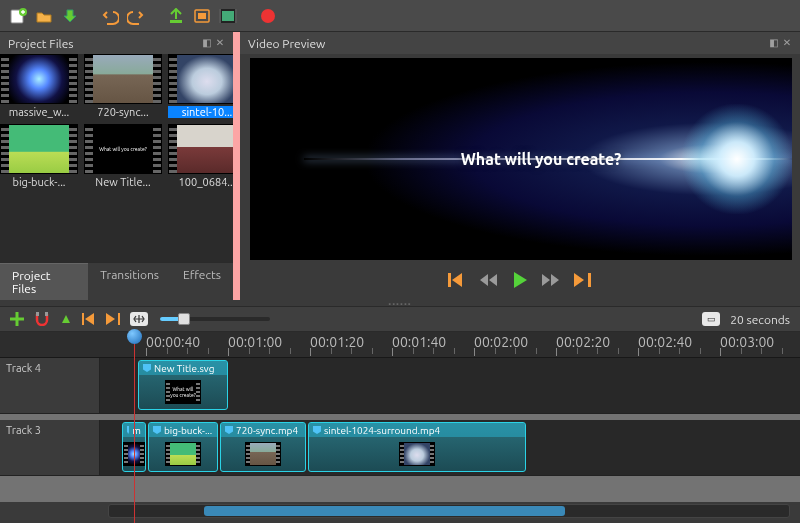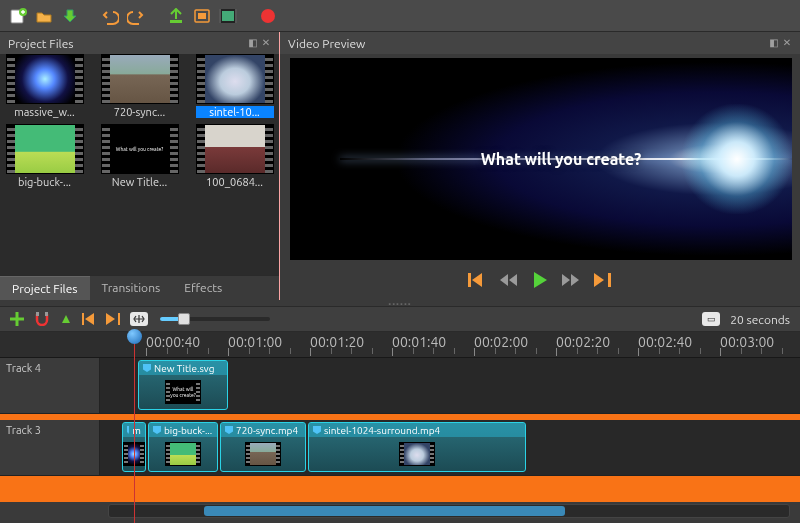--- a/index.html
+++ b/index.html
@@ -2,21 +2,21 @@
 <html><head>
 <meta charset="utf-8">
 <style>
 html,body{margin:0;padding:0;width:800px;height:523px;background:#3a3a3a;color:#ddd;font-family:"Ubuntu","Segoe UI",Arial,sans-serif;font-size:12px;overflow:hidden}
 *{box-sizing:border-box}
 .toolbar{height:32px;background:#4a4a4a;display:flex;align-items:center;gap:6px;padding:0 8px;border-bottom:1px solid #2a2a2a}
 .tb-sep{width:8px}
 .tb-icon{width:20px;height:20px;display:flex;align-items:center;justify-content:center;cursor:pointer}
 .main{display:flex;height:268px}
 .panel{display:flex;flex-direction:column}
-.panel-left{width:280px;border-right:1px solid #fca5a5}
+.panel-left{width:240px;border-right:7px solid #fca5a5}
 .panel-right{flex:1}
 .panel-title{height:22px;padding:2px 8px;background:#444;display:flex;align-items:center;justify-content:space-between;font-size:12px}
 .panel-title .winbtns{display:flex;gap:3px;opacity:.6}
 .winbtns span{width:10px;height:10px;display:inline-block;font-size:10px;line-height:10px;text-align:center}
 .pf-filters{display:flex;align-items:center;gap:2px;padding:4px 8px;background:#3f3f3f}
 .pf-btn{padding:3px 7px;border-radius:3px;font-size:12px;cursor:pointer}
 .pf-btn.active{background:#555;border:1px solid #666}
 .pf-btn:not(.active){color:#bbb}
 .pf-input{background:#2a2a2a;border:1px solid #555;color:#888;padding:2px 6px;width:50px;font-size:11px;border-radius:3px}
 .brush-icon{width:16px;height:16px;margin-left:2px}
@@ -45,21 +45,21 @@
 .dur-badge{background:#e8e8e8;color:#222;border-radius:3px;width:18px;height:14px;display:flex;align-items:center;justify-content:center;font-size:9px}
 .dur-label{color:#ddd}
 .ruler{height:26px;background:#2d2d2d;position:relative;display:flex;align-items:flex-start;border-bottom:1px solid #181818}
 .timecode{position:absolute;left:10px;top:3px;font-size:16px;color:#fff;font-family:monospace;letter-spacing:0.5px;font-weight:500}
 .ticks{position:absolute;left:130px;right:0;top:0;height:100%}
 .tick{position:absolute;top:2px;color:#bbb;font-size:14px}
 .tick::after{content:"";position:absolute;left:0;top:14px;width:1px;height:8px;background:#888}
 .minor{position:absolute;top:16px;width:1px;height:6px;background:#666}
 .playhead{position:absolute;left:130px;top:0;width:1px;height:520px;background:#cc3333;z-index:10}
 .playhead::before{content:"";position:absolute;top:-3px;left:-7px;width:15px;height:15px;background:radial-gradient(circle at 35% 30%,#7ec8ff,#1e6bb8);border-radius:50%}
-.tracks{background:#f97316;height:144px;position:relative;overflow:hidden}
+.tracks{background:#737373;height:144px;position:relative;overflow:hidden}
 .track{height:56px;display:flex;border-bottom:1px solid #222;position:relative}
 .track + .track{margin-top:6px}
 .track-head{width:100px;background:#3b3b3b;border-right:1px solid #222;padding:4px 6px;font-size:11px;color:#ccc}
 .track-lane{flex:1;position:relative;background:#282828}
 .clip{position:absolute;top:2px;height:50px;border:1px solid #2bd3e6;border-radius:3px;background:linear-gradient(180deg,#2a6f7b 0%,#1c4b54 100%);overflow:hidden;cursor:pointer}
 .clip-title{position:absolute;top:0;left:0;right:0;height:14px;background:rgba(40,180,210,.5);color:#fff;font-size:10px;padding:0 4px;display:flex;align-items:center;gap:3px;white-space:nowrap;overflow:hidden}
 .clip-tag{display:inline-block;width:8px;height:8px;background:#4fc3f7;clip-path:polygon(0 0,100% 0,100% 70%,50% 100%,0 70%)}
 .clip-body{position:absolute;top:14px;left:0;right:0;bottom:0;display:flex;align-items:center;justify-content:center}
 .clip-body .film{width:36px;height:24px;background:#111;position:relative;border:1px solid #000}
 .clip-body .film::before,.clip-body .film::after{content:"";position:absolute;top:0;bottom:0;width:4px;background:repeating-linear-gradient(to bottom,#000 0,#000 2px,#777 2px,#777 4px)}

